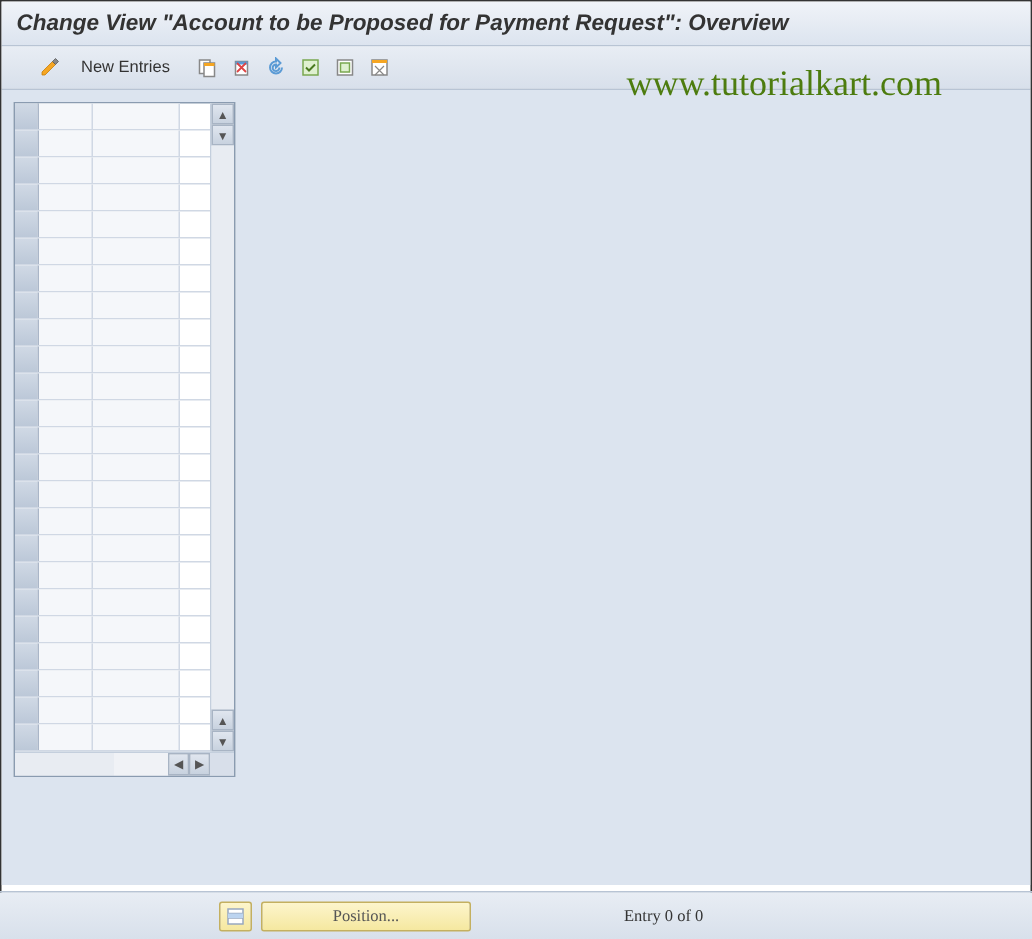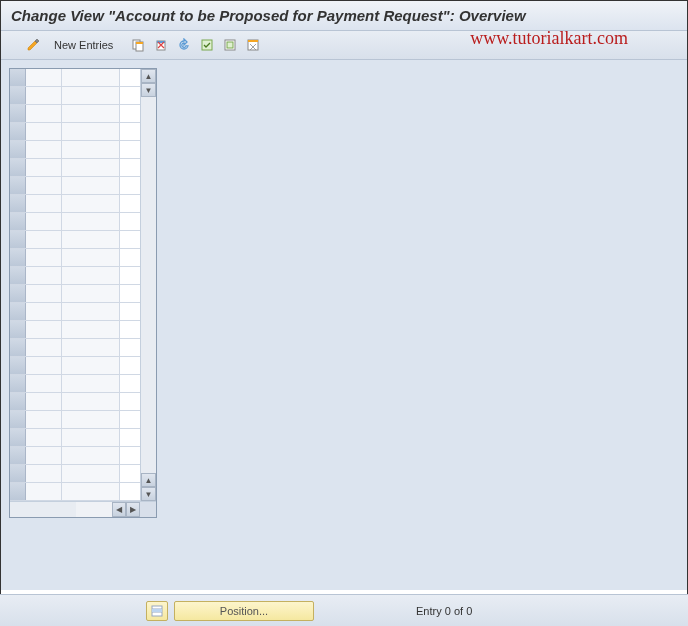--- a/index.html
+++ b/index.html
@@ -18,24 +18,24 @@
       font-size: 15px;
       font-weight: bold;
       font-style: italic;
       color: #333;
       border-bottom: 1px solid #b8c4d4;
       position: relative;
     }
     .watermark {
       position: absolute;
       right: 60px;
-      top: 28px;
-      font-size: 18px;
+      top: 43px;
+      font-size: 24px;
       font-family: Georgia, serif;
-      color: #b91c1c;
+      color: #4d7c0f;
       font-weight: normal;
       font-style: normal;
       pointer-events: none;
       z-index: 10;
     }
     .toolbar {
       background: linear-gradient(to bottom, #e8edf4, #d8e0eb);
       padding: 4px 22px;
       border-bottom: 1px solid #b8c4d4;
       display: flex;
@@ -170,20 +170,21 @@
       bottom: 0;
       left: 0;
       right: 0;
       height: 32px;
       background: linear-gradient(to bottom, #e8edf4, #d8e0eb);
       border-top: 1px solid #b8c4d4;
       display: flex;
       align-items: center;
       padding: 0 10px;
       gap: 6px;
+      font-family: Liberation Serif, serif;
     }
     .bottom-spacer { width: 130px; }
     .pos-icon-btn {
       width: 22px;
       height: 20px;
       background: linear-gradient(to bottom, #fdf5cc, #f5e8a0);
       border: 1px solid #c4b060;
       border-radius: 2px;
       display: flex;
       align-items: center;

